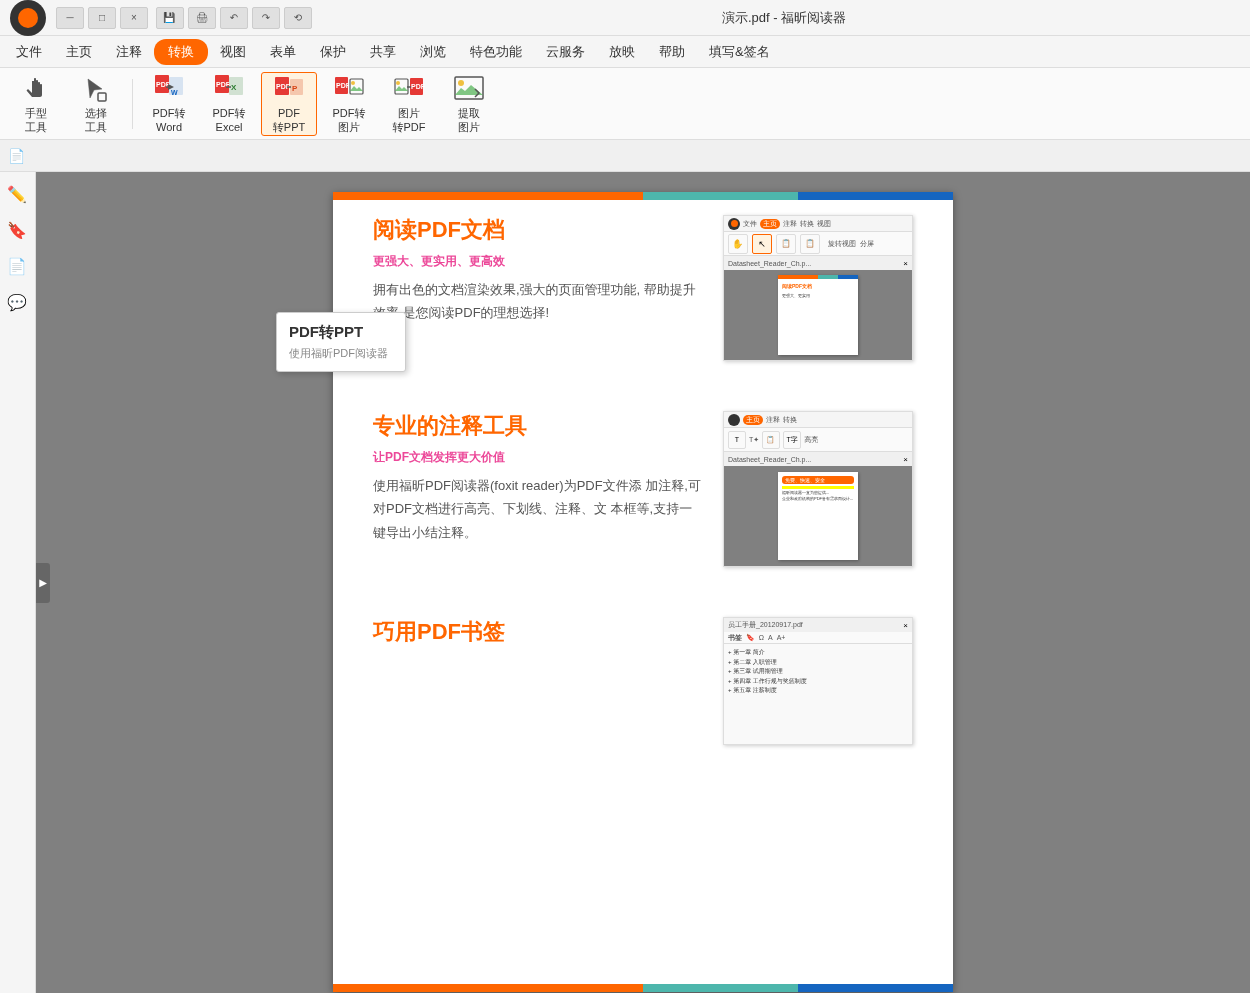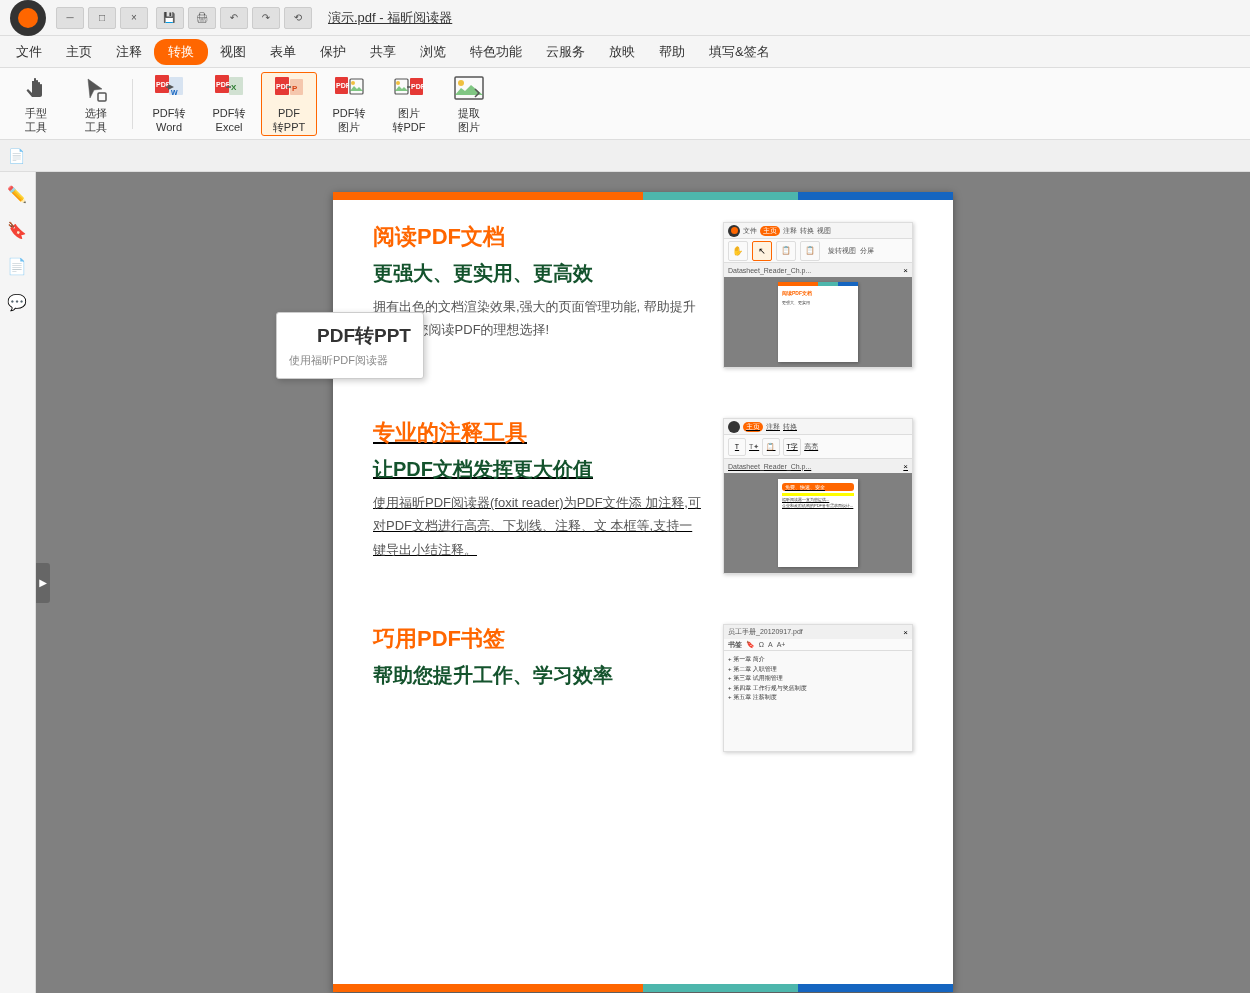--- a/index.html
+++ b/index.html
@@ -32,22 +32,22 @@
     .title-bar-control {
       width: 28px; height: 22px;
       background: #e0e0e0;
       border: 1px solid #ccc;
       border-radius: 2px;
       display: flex; align-items: center; justify-content: center;
       font-size: 10px; color: #555;
       cursor: pointer;
     }
     .title-bar-title {
-      flex: 1; 
-      font-size: 13px; color: #333; text-decoration: underline;
+      flex: 1; text-align: center;
+      font-size: 13px; color: #333;
     }
 
     
     .menu-bar {
       height: 32px;
       background: #f5f5f5;
       display: flex;
       align-items: center;
       padding: 0 4px;
       border-bottom: 1px solid #ddd;
@@ -195,37 +195,37 @@
     .pdf-top-bar {
       height: 8px;
       display: flex;
     }
     .pdf-bar-orange { flex: 2; background: #f60; }
     .pdf-bar-teal { flex: 1; background: #4db6ac; }
     .pdf-bar-blue { flex: 1; background: #1565c0; }
 
     
     .pdf-content {
-      padding: 22px 40px;
+      padding: 15px 40px;
     }
 
     .pdf-section {
       margin-bottom: 50px;
     }
 
     .pdf-section-title {
       font-size: 22px;
       color: #f60;
       font-weight: bold;
       margin-bottom: 8px;
     }
 
     .pdf-section-subtitle {
-      font-size: 20px;
-      color: #14532d;
+      font-size: 12px;
+      color: #ec4899;
       font-weight: bold;
       margin-bottom: 8px;
     }
 
     .pdf-section-text {
       font-size: 13px;
       color: #555;
       line-height: 1.8;
     }
 
@@ -243,22 +243,21 @@
       min-width: 130px;
     }
     .tooltip-item {
       padding: 4px 12px;
       font-size: 13px;
       color: #333;
       cursor: pointer;
     }
     .tooltip-title {
       font-weight: bold;
-      font-size: 19px;
-      margin-left: 28px;
+      font-size: 15px;
     }
     .tooltip-desc {
       font-size: 11px;
       color: #888;
       padding-left: 12px;
       padding-bottom: 4px;
     }
   </style>
 </head>
 <body>
@@ -473,21 +472,21 @@
                     <div style="flex:1; background:#1565c0;"></div>
                   </div>
                   <div style="padding:4px; font-size:5px; color:#f60; font-weight:bold;">阅读PDF文档</div>
                   <div style="padding:0 4px; font-size:4px; color:#333;">更强大、更实用</div>
                 </div>
               </div>
             </div>
           </div>
         </div>
 
-        <div class="pdf-section" style="display:flex; justify-content:center; align-items:flex-start;text-decoration:underline;">
+        <div class="pdf-section" style="display:flex; justify-content:center; align-items:flex-start;">
           <div style="flex:1;">
             <div class="pdf-section-title">专业的注释工具</div>
             <div class="pdf-section-subtitle">让PDF文档发挥更大价值</div>
             <div class="pdf-section-text">使用福昕PDF阅读器(foxit reader)为PDF文件添
 加注释,可对PDF文档进行高亮、下划线、注释、文
 本框等,支持一键导出小结注释。</div>
           </div>
 
           <div style="width:190px; margin-left:20px; flex-shrink:0;">
             <div style="background:#fff; border:1px solid #ddd; box-shadow:1px 1px 4px rgba(0,0,0,0.2); font-size:8px; overflow:hidden;">
@@ -518,21 +517,20 @@
                   </div>
                 </div>
               </div>
             </div>
           </div>
         </div>
 
         <div class="pdf-section" style="display:flex; justify-content:space-between; align-items:flex-start;">
           <div style="flex:1;">
             <div class="pdf-section-title">巧用PDF书签</div>
-            <div class="pdf-section-subtitle">帮助您提升工作、学习效率</div>
           </div>
 
           <div style="width:190px; margin-left:20px; flex-shrink:0;">
             <div style="background:#fff; border:1px solid #ddd; box-shadow:1px 1px 4px rgba(0,0,0,0.2); font-size:8px; overflow:hidden;">
               <div style="height:14px; background:#f0f0f0; display:flex; align-items:center; padding:0 4px;">
                 <span style="font-size:7px; color:#555;">员工手册_20120917.pdf</span>
                 <span style="margin-left:auto; font-size:8px;">×</span>
               </div>
               <div style="height:12px; background:#fafafa; border-bottom:1px solid #ddd; display:flex; align-items:center; padding:0 4px; gap:4px;">
                 <span style="font-size:7px; font-weight:bold; color:#555;">书签</span>

